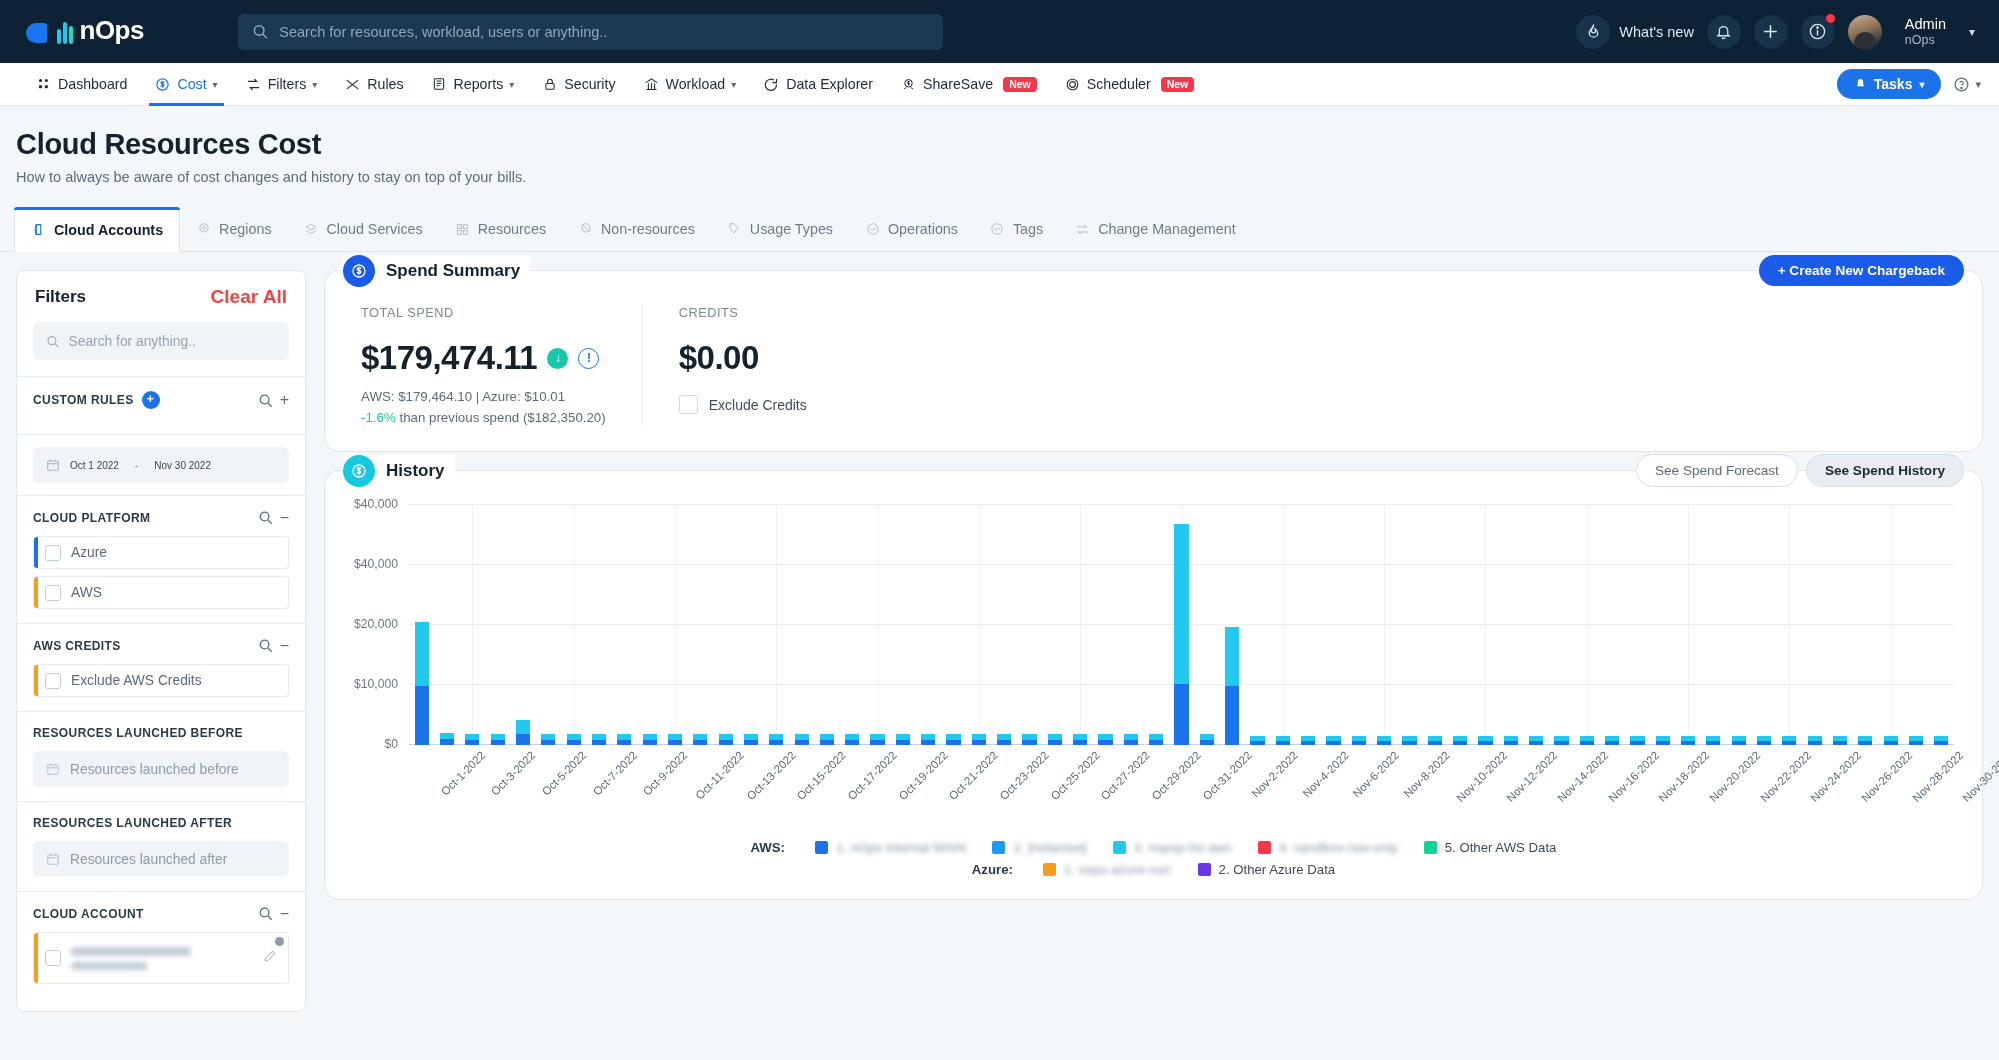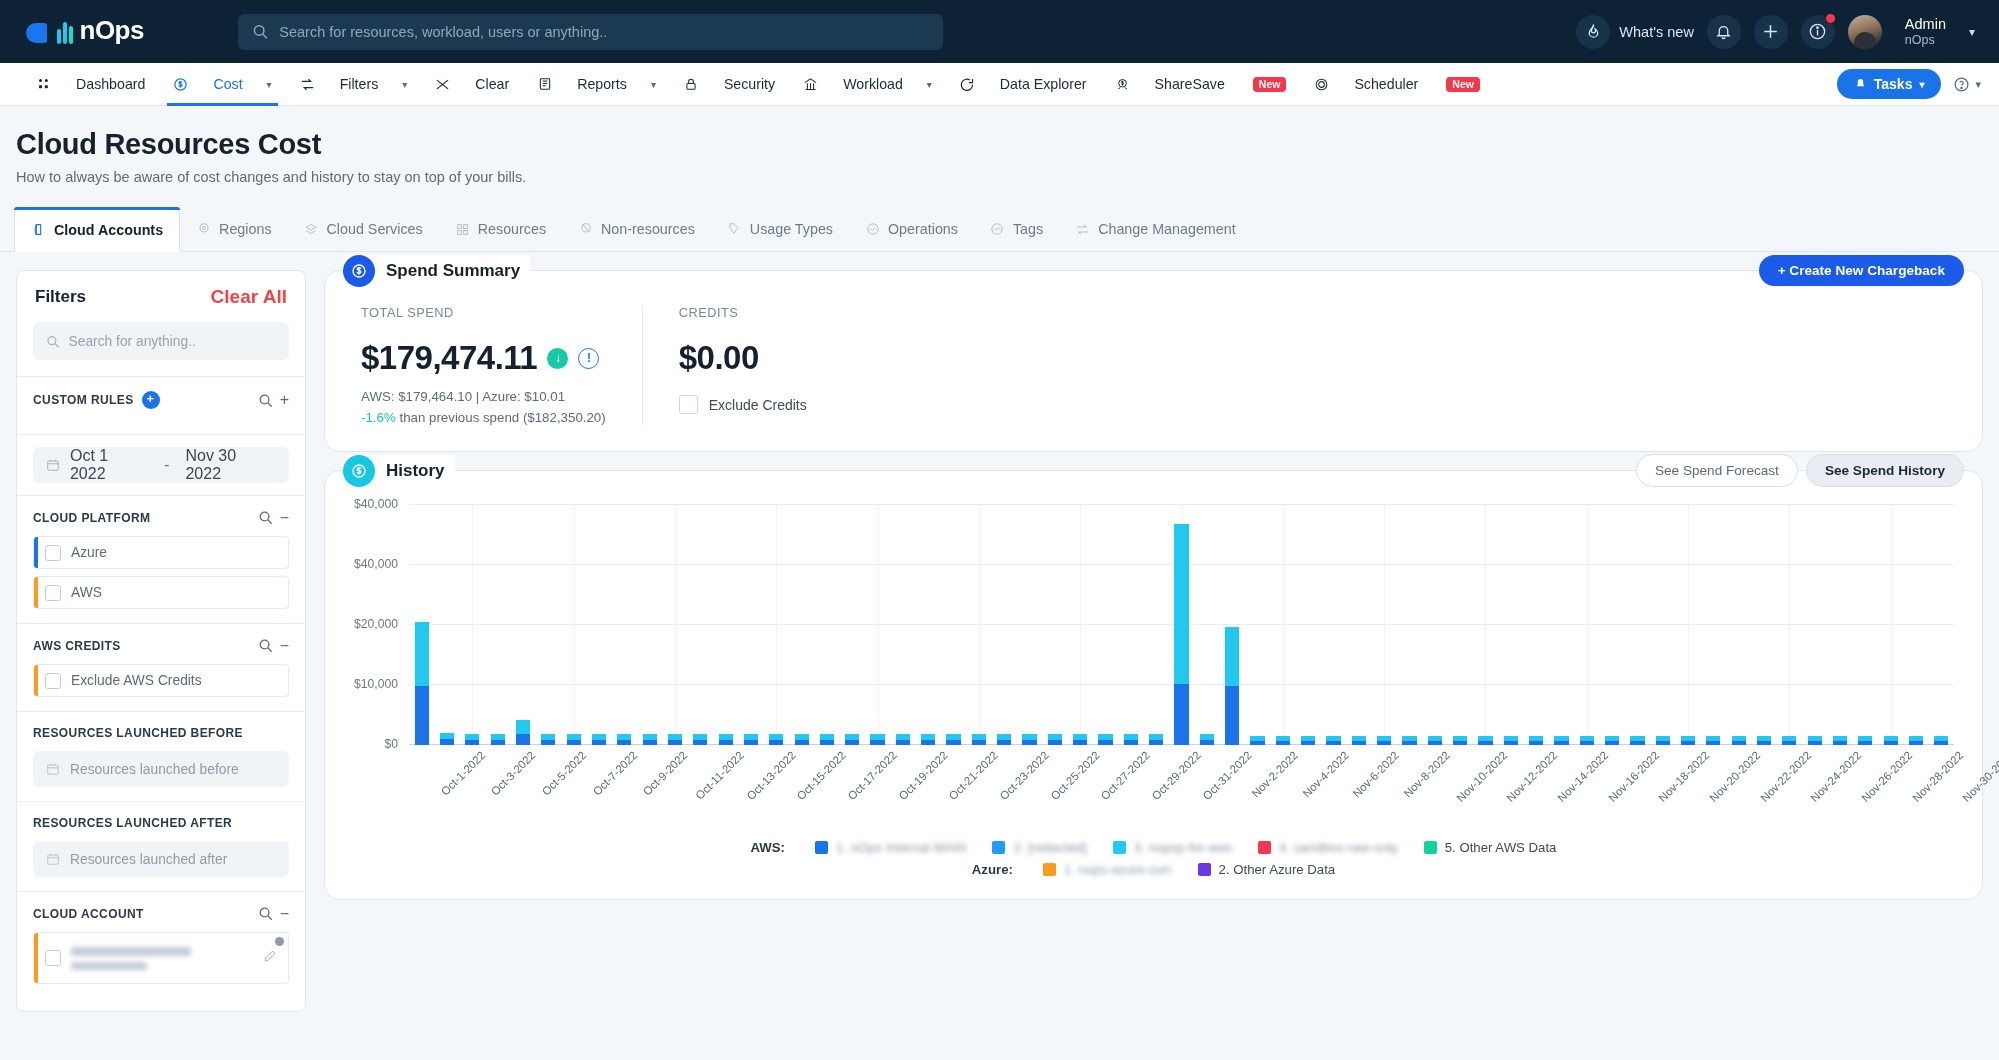--- a/index.html
+++ b/index.html
@@ -74,21 +74,21 @@
   .caret-white { color:#cfdbe6; font-size: 12px; }
 
   
   .navbar {
     height: 43px; background: #fff;
     border-bottom: 1px solid #e3e9ef;
     display: flex; align-items: stretch; padding-left: 22px;
     position: relative;
   }
   .nav-item {
-    display: flex; align-items: center; gap: 25px;
+    display: flex; align-items: center; gap: 7px;
     padding: 0 14px; font-size: 14.2px; color: #1d2b39;
     cursor: pointer; position: relative; white-space: nowrap;
   }
   .nav-item.active { color: #1a73e8; }
   .nav-item.active:after {
     content: ""; position: absolute; left: 8px; right: 8px; bottom: -1px;
     height: 3px; background: #1a73e8;
   }
   .nav-icon { display: inline-flex; width: 15px; height: 15px; align-items: center; justify-content: center; }
   .nav-caret { font-size: 10px; color: #5b6b7c; margin-left: -1px; }
@@ -164,21 +164,21 @@
     display: flex; align-items: center; gap: 8px;
   }
   .plus-round {
     width: 18px; height: 18px; border-radius: 50%; background: #1a73e8;
     color: #fff; font-size: 13px; line-height: 16px; text-align: center; font-weight: 700;
   }
   .fsec-tools { display: flex; align-items: center; gap: 7px; color: #5b6b7c; }
   .date-pill {
     background: #f1f4f7; border-radius: 6px; height: 36px;
     display: flex; align-items: center; gap: 10px; padding: 0 13px;
-    font-size: 16px; color: #3a4754;
+    font-size: 10px; color: #3a4754;
   }
   .date-sep { color: #6e7c8a; margin: 0 6px; }
   .chk-row {
     border: 1px solid #e4eaf0; border-radius: 4px; height: 33px;
     display: flex; align-items: center; gap: 10px; padding: 0 11px;
     margin-bottom: 7px; position: relative; overflow: hidden;
   }
   .chk-row .stripe { position: absolute; left: 0; top: 0; bottom: 0; width: 4px; }
   .chk-box {
     width: 16px; height: 16px; border: 1px solid #c3cdd7; border-radius: 3px;
@@ -373,21 +373,21 @@
     </span>
     <span>Filters</span>
     <span class="nav-caret">▾</span>
   </div>
   <div class="nav-item">
     <span class="nav-icon">
       <svg width="15" height="15" viewBox="0 0 24 24" fill="none" stroke="#1d2b39" stroke-width="1.9">
           <path d="M3 5l18 14M21 5L3 19"></path>
         </svg>
     </span>
-    <span>Clear</span>
+    <span>Rules</span>
   </div>
   <div class="nav-item">
     <span class="nav-icon">
       <svg width="14" height="14" viewBox="0 0 24 24" fill="none" stroke="#1d2b39" stroke-width="1.8">
           <rect x="4" y="3" width="16" height="18" rx="1.6"></rect>
           <line x1="8" y1="7" x2="16" y2="7"></line>
           <line x1="8" y1="11" x2="16" y2="11"></line>
           <line x1="8" y1="15" x2="13" y2="15"></line>
         </svg>
     </span>

